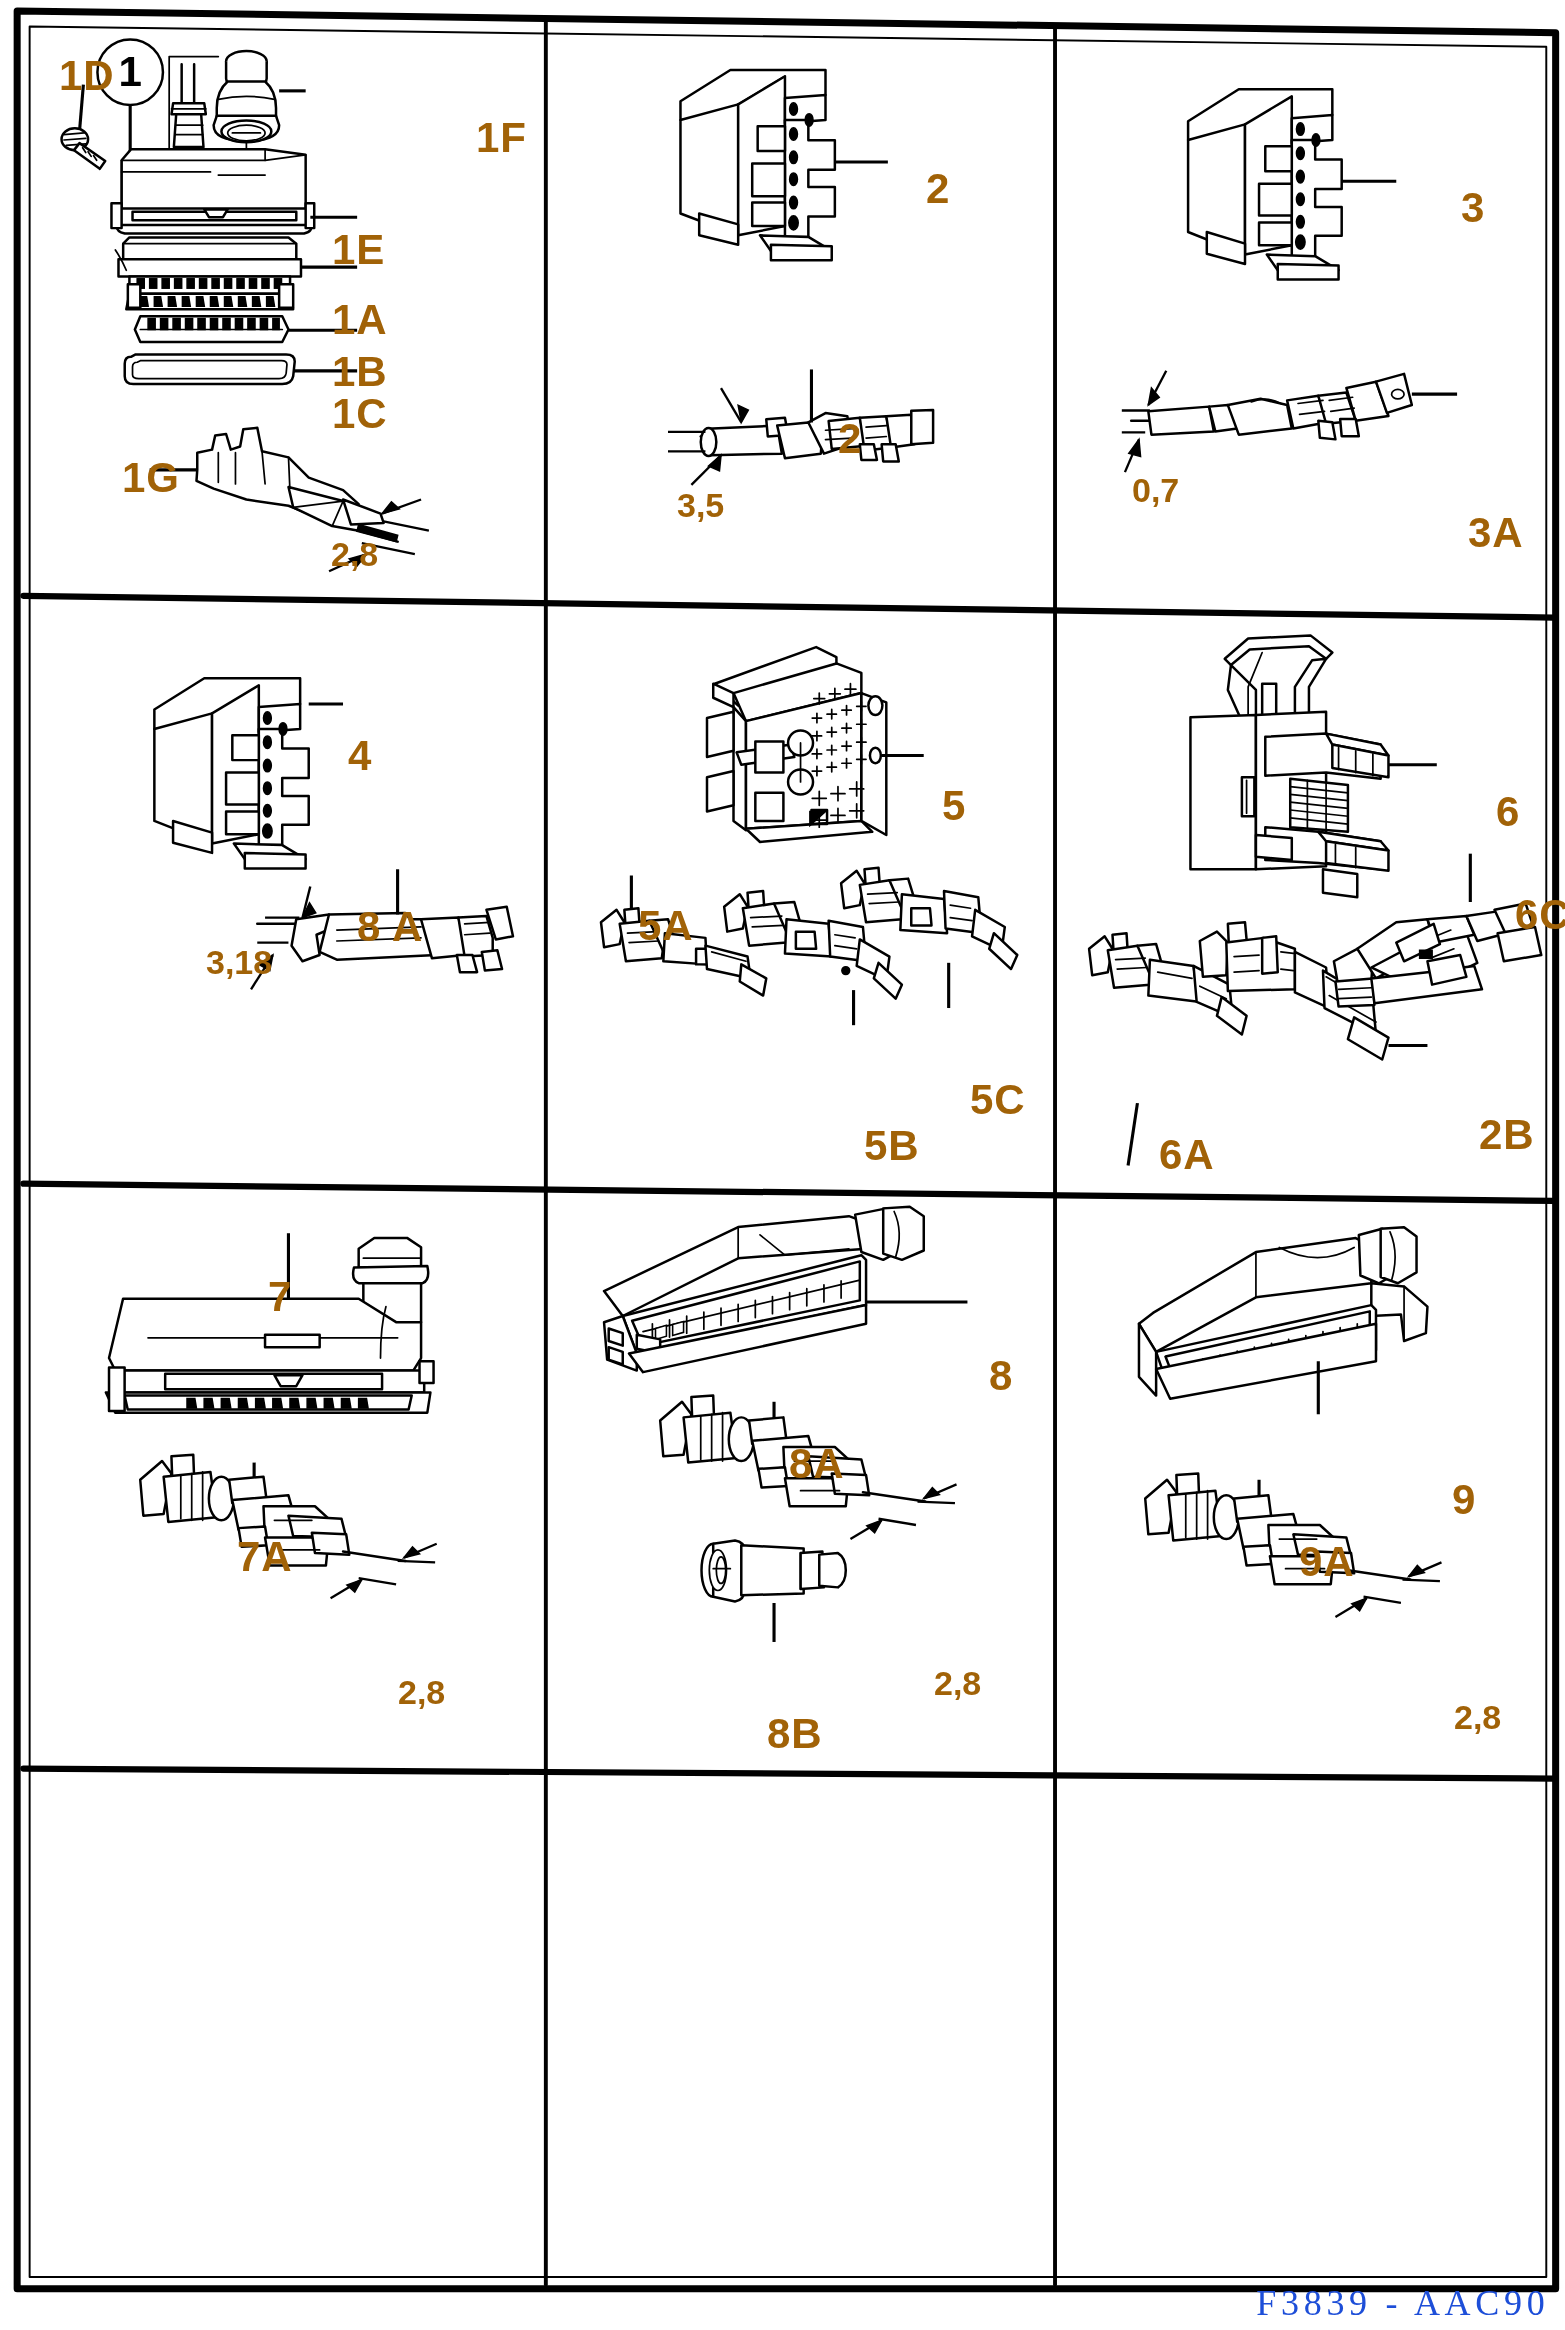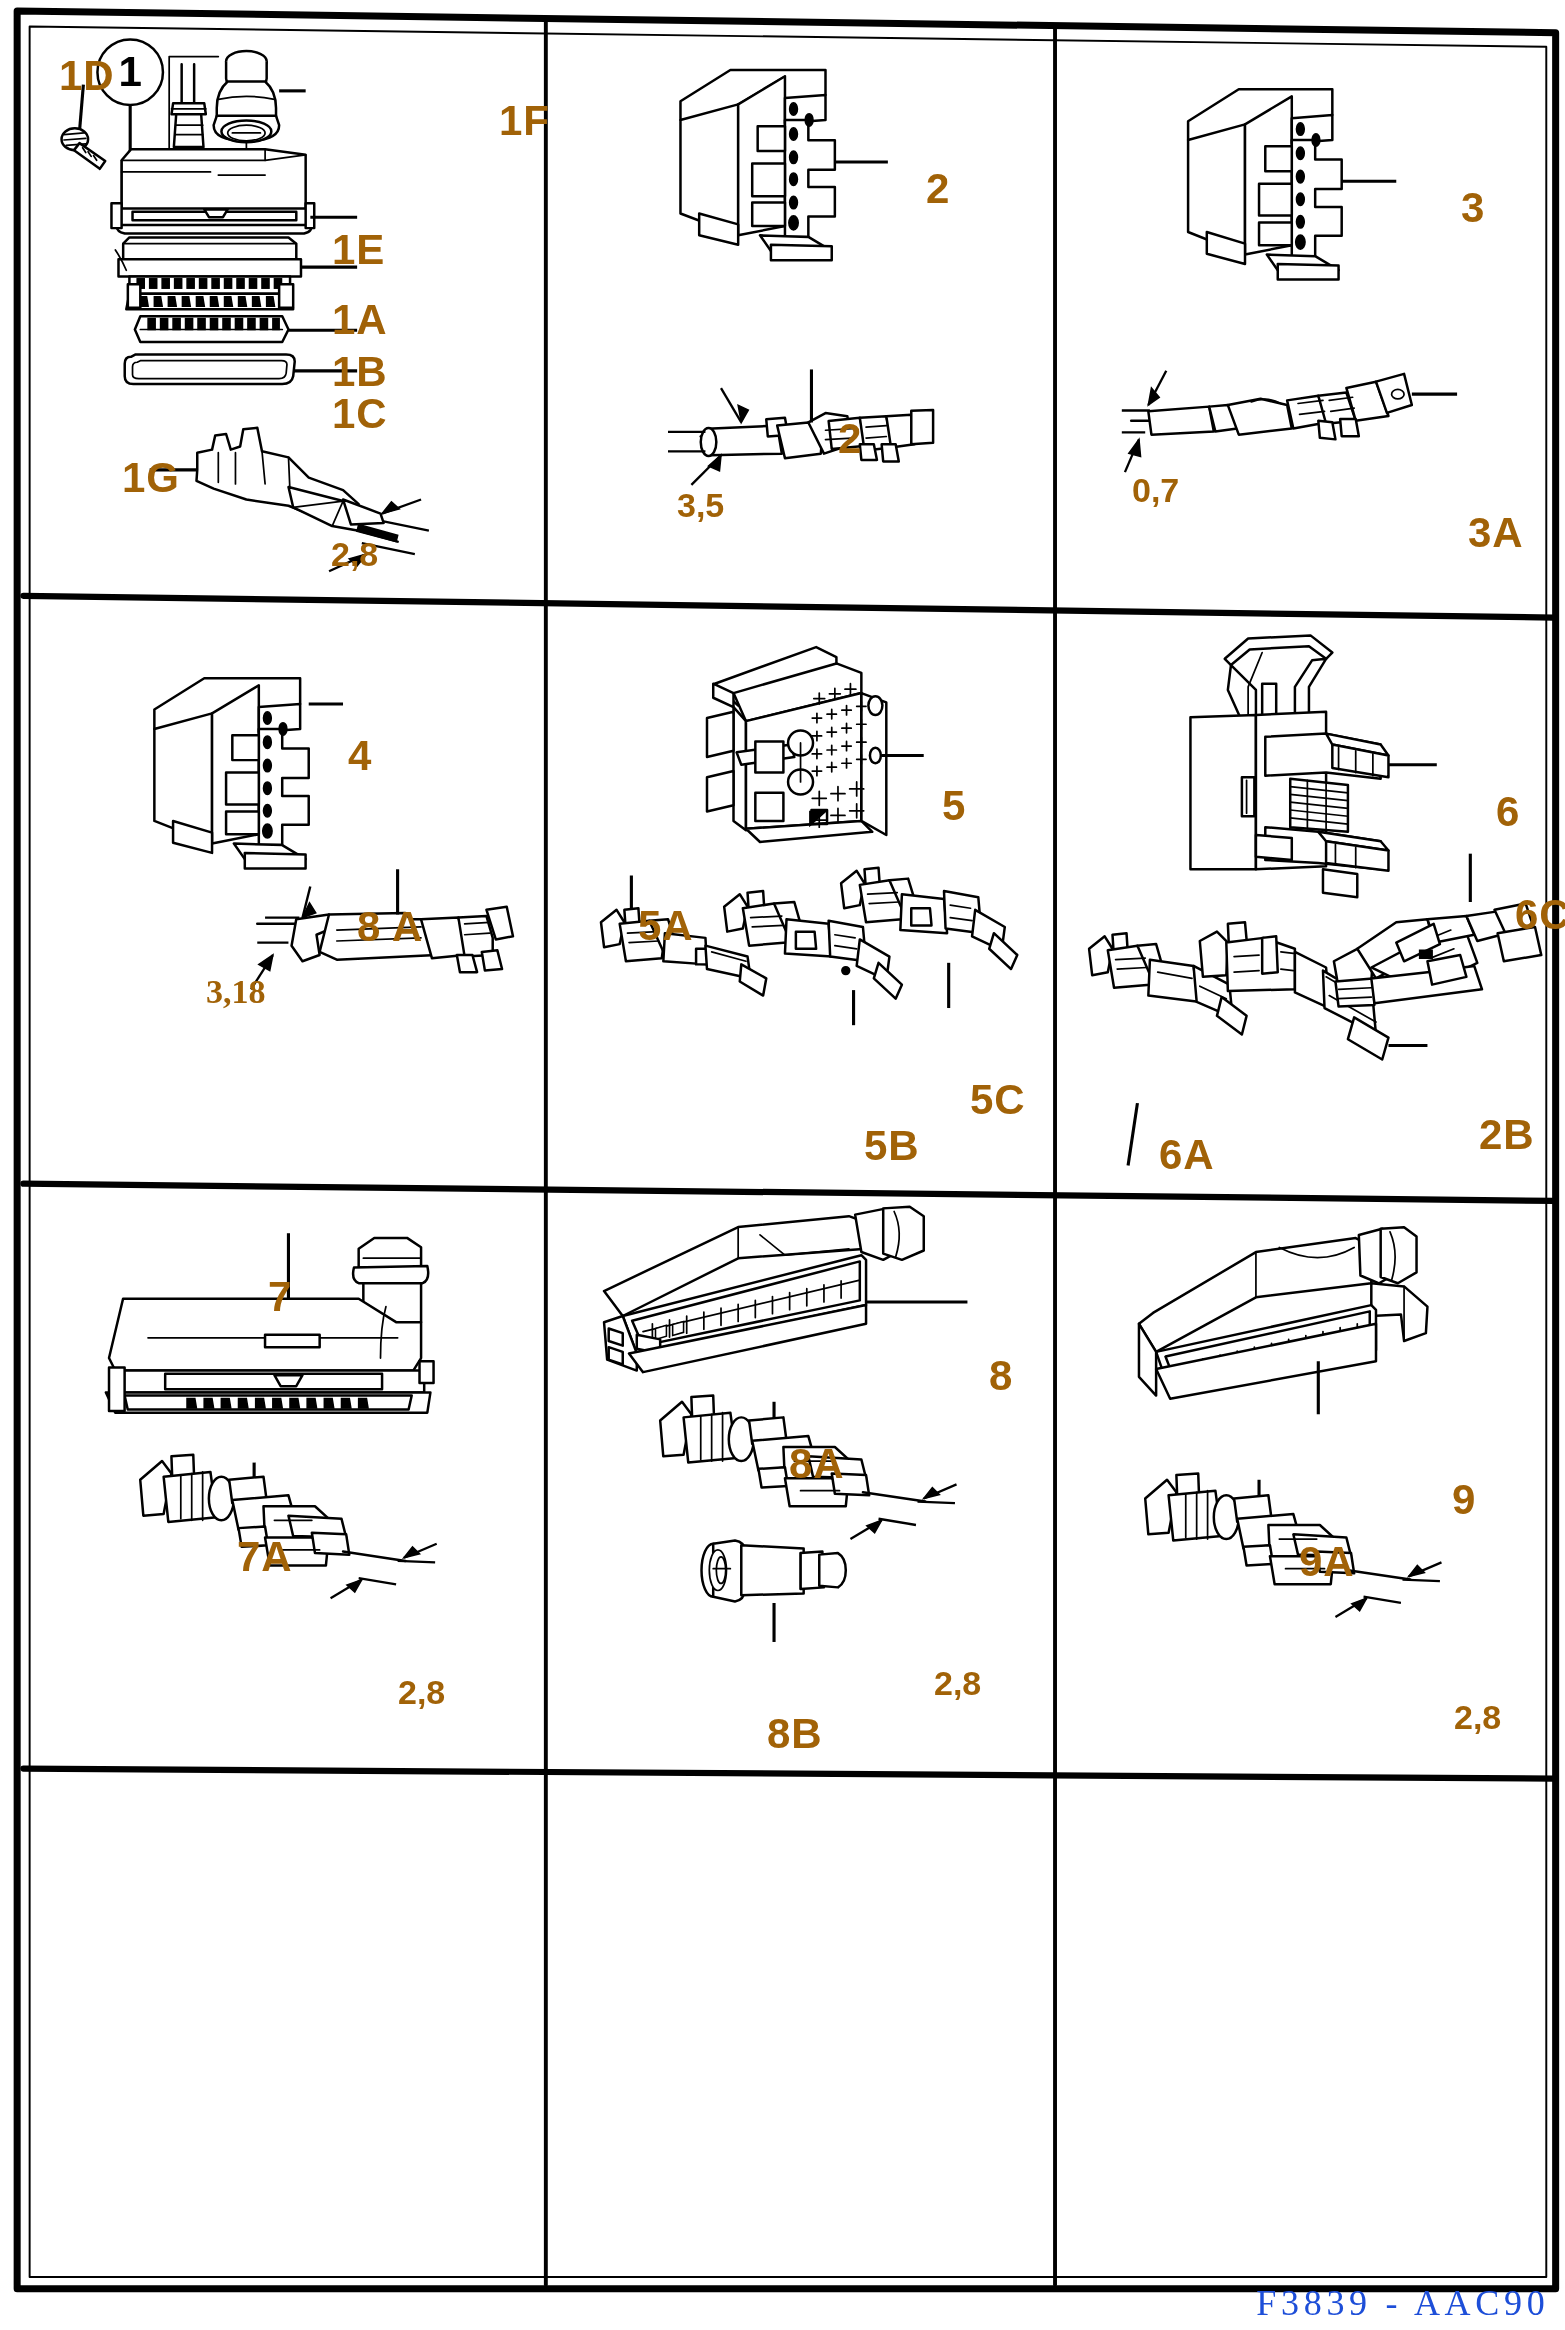--- a/index.html
+++ b/index.html
@@ -708,36 +708,36 @@
       <path class="fillk" d="M 446 476 l 20 -5 l -9 -9 z"></path>
       <path class="leaderT" d="M 392 504 L 352 528"></path>
       <path class="fillk" d="M 392 504 l -19 7 l 10 9 z"></path>
       <path class="leaderT" d="M 438 480 L 486 482 M 388 502 L 436 510"></path>
     </g>
   </svg>
   </div>
 
   <div id="labels">
       <div class="lbl lbl-big" style="left: 59px; top: 55px;">1D</div>
-      <div class="lbl lbl-big" style="left: 476px; top: 100px; margin-left: 23px;">1F</div>
+      <div class="lbl lbl-big" style="left: 476px; top: 117px;">1F</div>
       <div class="lbl lbl-big" style="left: 332px; top: 229px;">1E</div>
       <div class="lbl lbl-big" style="left: 332px; top: 299px;">1A</div>
       <div class="lbl lbl-big" style="left: 332px; top: 351px;">1B</div>
       <div class="lbl lbl-big" style="left: 332px; top: 393px;">1C</div>
       <div class="lbl lbl-big" style="left: 122px; top: 457px;">1G</div>
       <div class="lbl lbl-dim" style="left: 331px; top: 537px;">2,8</div>
       <div class="lbl lbl-big" style="left: 926px; top: 168px;">2</div>
       <div class="lbl lbl-big" style="left: 838px; top: 418px;">2</div>
       <div class="lbl lbl-dim" style="left: 677px; top: 488px;">3,5</div>
       <div class="lbl lbl-big" style="left: 1461px; top: 187px;">3</div>
       <div class="lbl lbl-big" style="left: 1468px; top: 465px; margin-top: 47px;">3A</div>
       <div class="lbl lbl-dim" style="left: 1132px; top: 473px;">0,7</div>
       <div class="lbl lbl-big" style="left: 348px; top: 735px;">4</div>
       <div class="lbl lbl-big" style="left: 357px; top: 906px;">8 A</div>
-      <div class="lbl lbl-dim" style="left: 206px; top: 975px; font-family: Liberation Serif, serif;">3,18</div>
+      <div class="lbl lbl-dim" style="left: 206px; top: 945px;">3,18</div>
       <div class="lbl lbl-big" style="left: 942px; top: 785px;">5</div>
       <div class="lbl lbl-big" style="left: 638px; top: 905px;">5A</div>
       <div class="lbl lbl-big" style="left: 864px; top: 1125px;">5B</div>
       <div class="lbl lbl-big" style="left: 970px; top: 1079px;">5C</div>
       <div class="lbl lbl-big" style="left: 1496px; top: 791px;">6</div>
       <div class="lbl lbl-big" style="left: 1515px; top: 894px;">6C</div>
       <div class="lbl lbl-big" style="left: 1159px; top: 1134px;">6A</div>
       <div class="lbl lbl-big" style="left: 1479px; top: 1114px;">2B</div>
       <div class="lbl lbl-big" style="left: 268px; top: 1276px;">7</div>
       <div class="lbl lbl-big" style="left: 237px; top: 1536px;">7A</div>

